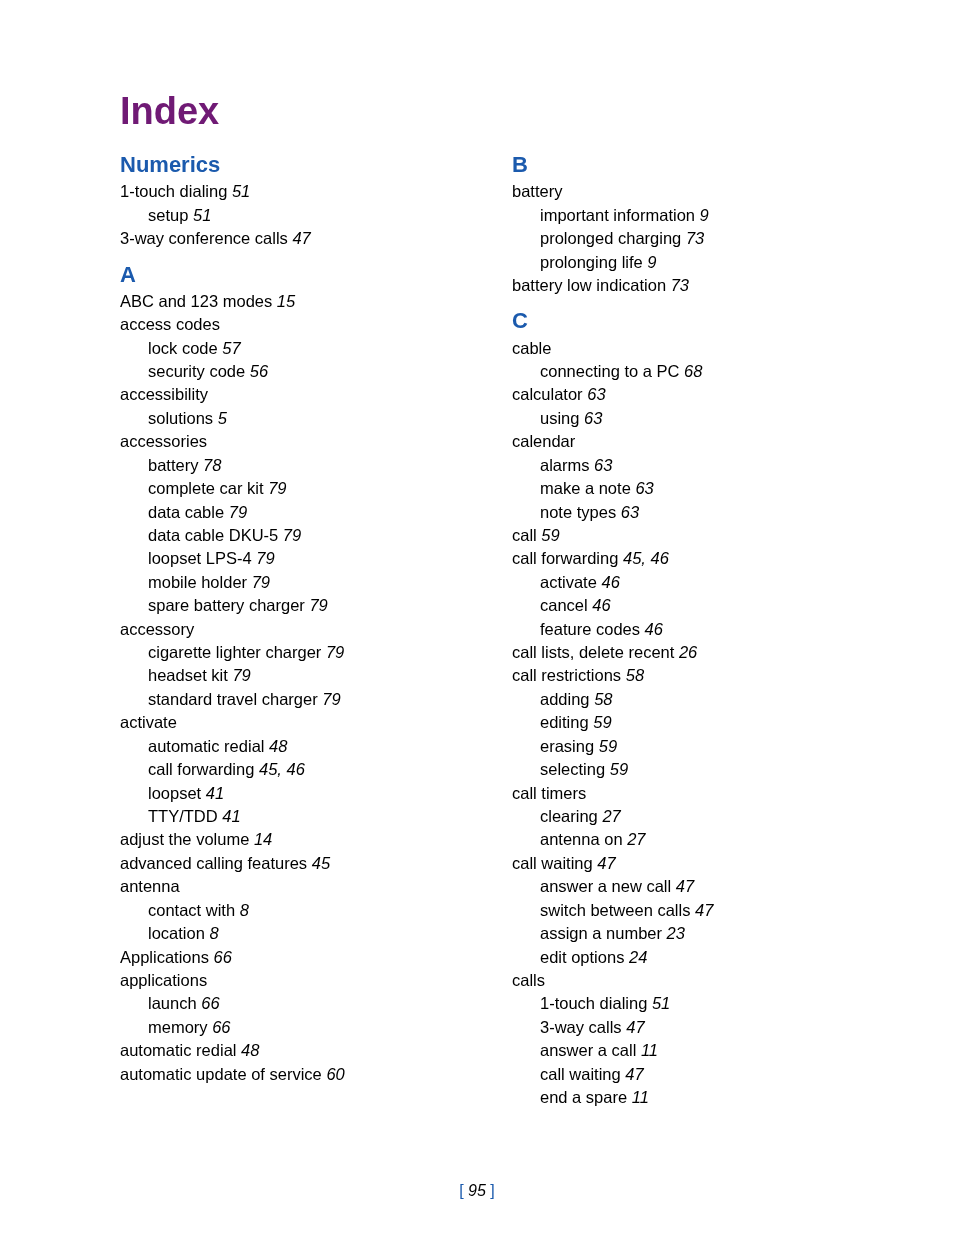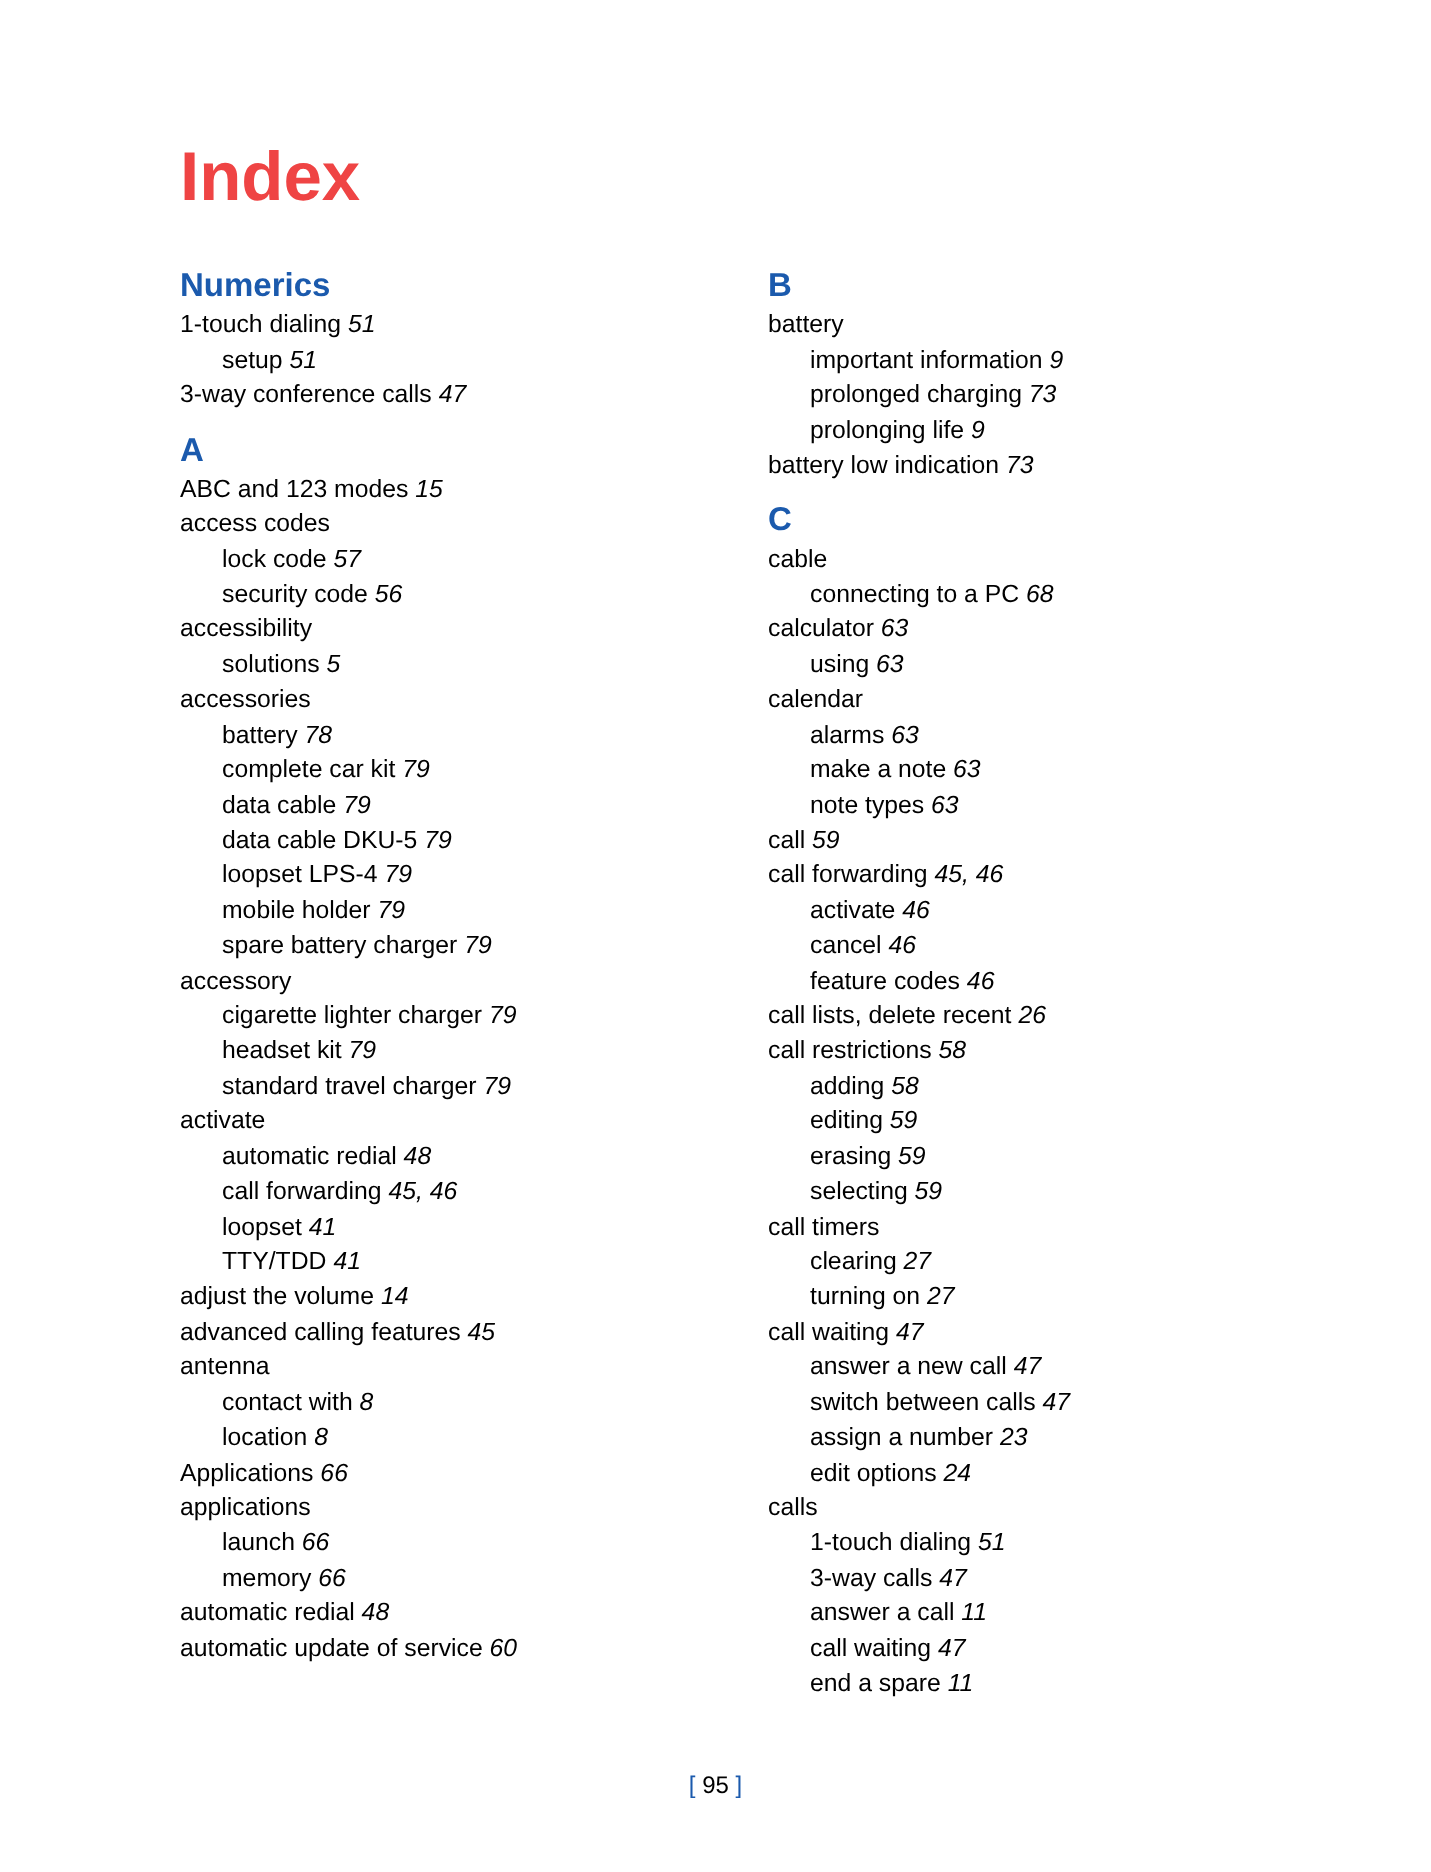--- a/index.html
+++ b/index.html
@@ -9,24 +9,24 @@
     background: #fff;
     color: #000;
     width: 954px;
     height: 1248px;
     position: relative;
   }
   .page {
     padding: 90px 110px 60px 120px;
   }
   .title {
-    color: #ef4444;
-    font-size: 46px;
+    color: #701a75;
+    font-size: 38px;
     font-weight: bold;
-    margin-bottom: 22px;
+    margin-bottom: 8px;
   }
   .columns {
     display: flex;
     gap: 60px;
   }
   .col {
     flex: 1;
     font-size: 16.5px;
     line-height: 1.42;
   }
@@ -47,21 +47,21 @@
     font-style: italic;
   }
   .footer {
     position: absolute;
     bottom: 48px;
     width: 100%;
     text-align: center;
     color: #1b5aad;
     font-size: 16px;
   }
-  .footer .pn { color: #000; }
+  .footer .pn { color: #000; font-style: italic; }
 </style>
 </head>
 <body>
 
 <div class="page">
   <div class="title">Index</div>
   <div class="columns">
       <div class="col">
         <div class="section-head">Numerics</div>
         <div class="entry"><span>1-touch dialing</span> <span class="page-ref">51</span></div>
@@ -125,21 +125,21 @@
         <div class="entry sub"><span>cancel</span> <span class="page-ref">46</span></div>
         <div class="entry sub"><span>feature codes</span> <span class="page-ref">46</span></div>
         <div class="entry"><span>call lists, delete recent</span> <span class="page-ref">26</span></div>
         <div class="entry"><span>call restrictions</span> <span class="page-ref">58</span></div>
         <div class="entry sub"><span>adding</span> <span class="page-ref">58</span></div>
         <div class="entry sub"><span>editing</span> <span class="page-ref">59</span></div>
         <div class="entry sub"><span>erasing</span> <span class="page-ref">59</span></div>
         <div class="entry sub"><span>selecting</span> <span class="page-ref">59</span></div>
         <div class="entry"><span>call timers</span></div>
         <div class="entry sub"><span>clearing</span> <span class="page-ref">27</span></div>
-        <div class="entry sub"><span>turning on</span> <span class="page-ref">27</span></div>
+        <div class="entry sub"><span>antenna on</span> <span class="page-ref">27</span></div>
         <div class="entry"><span>call waiting</span> <span class="page-ref">47</span></div>
         <div class="entry sub"><span>answer a new call</span> <span class="page-ref">47</span></div>
         <div class="entry sub"><span>switch between calls</span> <span class="page-ref">47</span></div>
         <div class="entry sub"><span>assign a number</span> <span class="page-ref">23</span></div>
         <div class="entry sub"><span>edit options</span> <span class="page-ref">24</span></div>
         <div class="entry"><span>calls</span></div>
         <div class="entry sub"><span>1-touch dialing</span> <span class="page-ref">51</span></div>
         <div class="entry sub"><span>3-way calls</span> <span class="page-ref">47</span></div>
         <div class="entry sub"><span>answer a call</span> <span class="page-ref">11</span></div>
         <div class="entry sub"><span>call waiting</span> <span class="page-ref">47</span></div>

